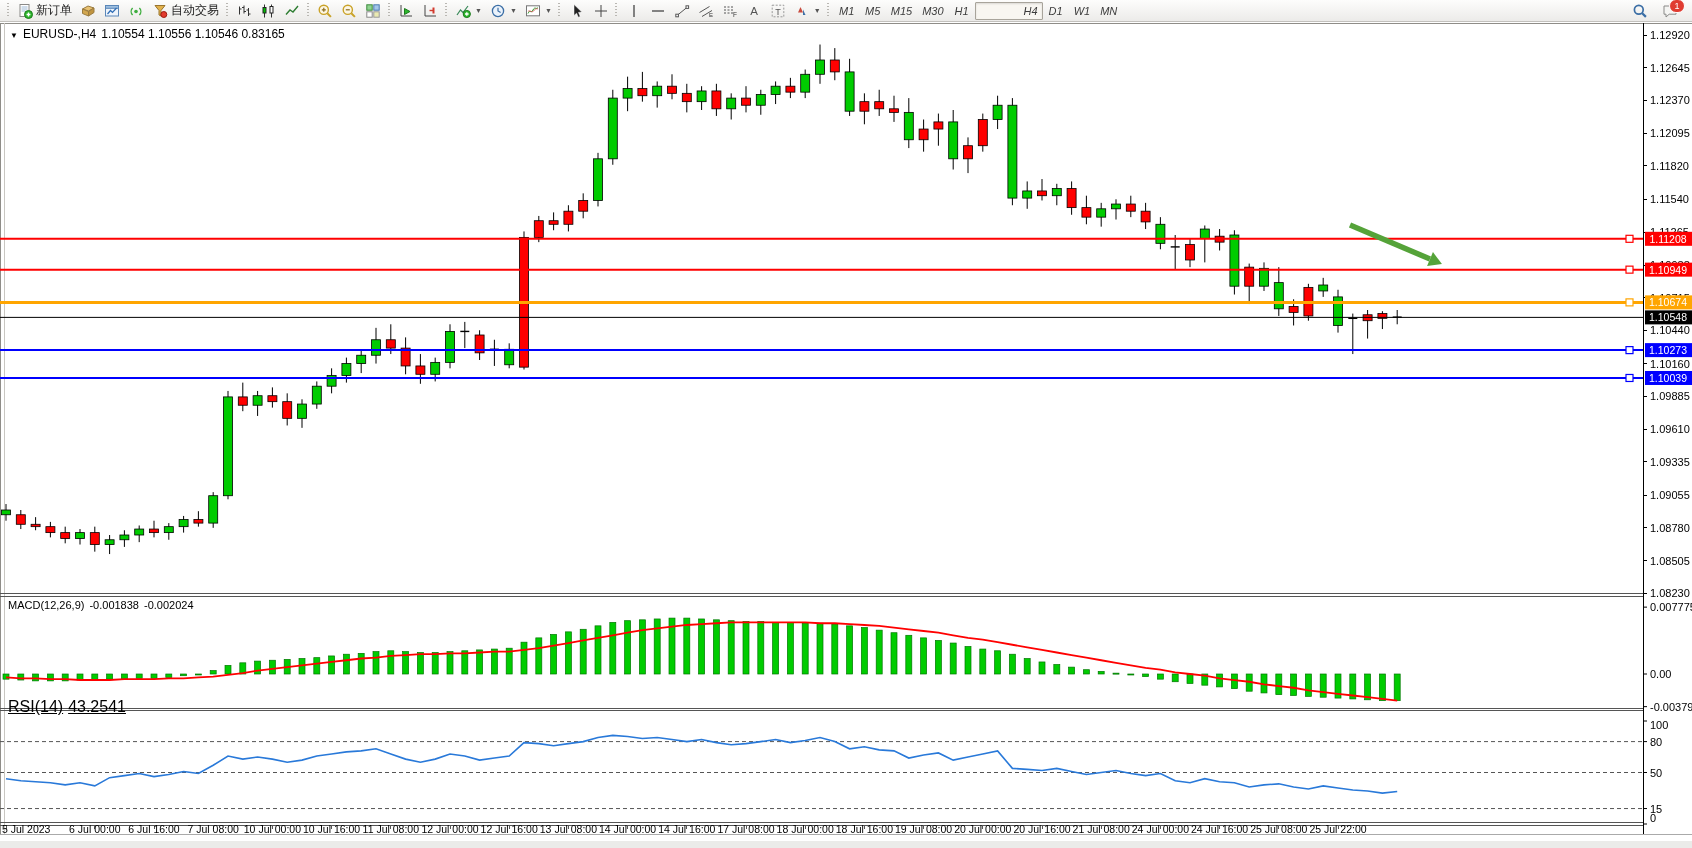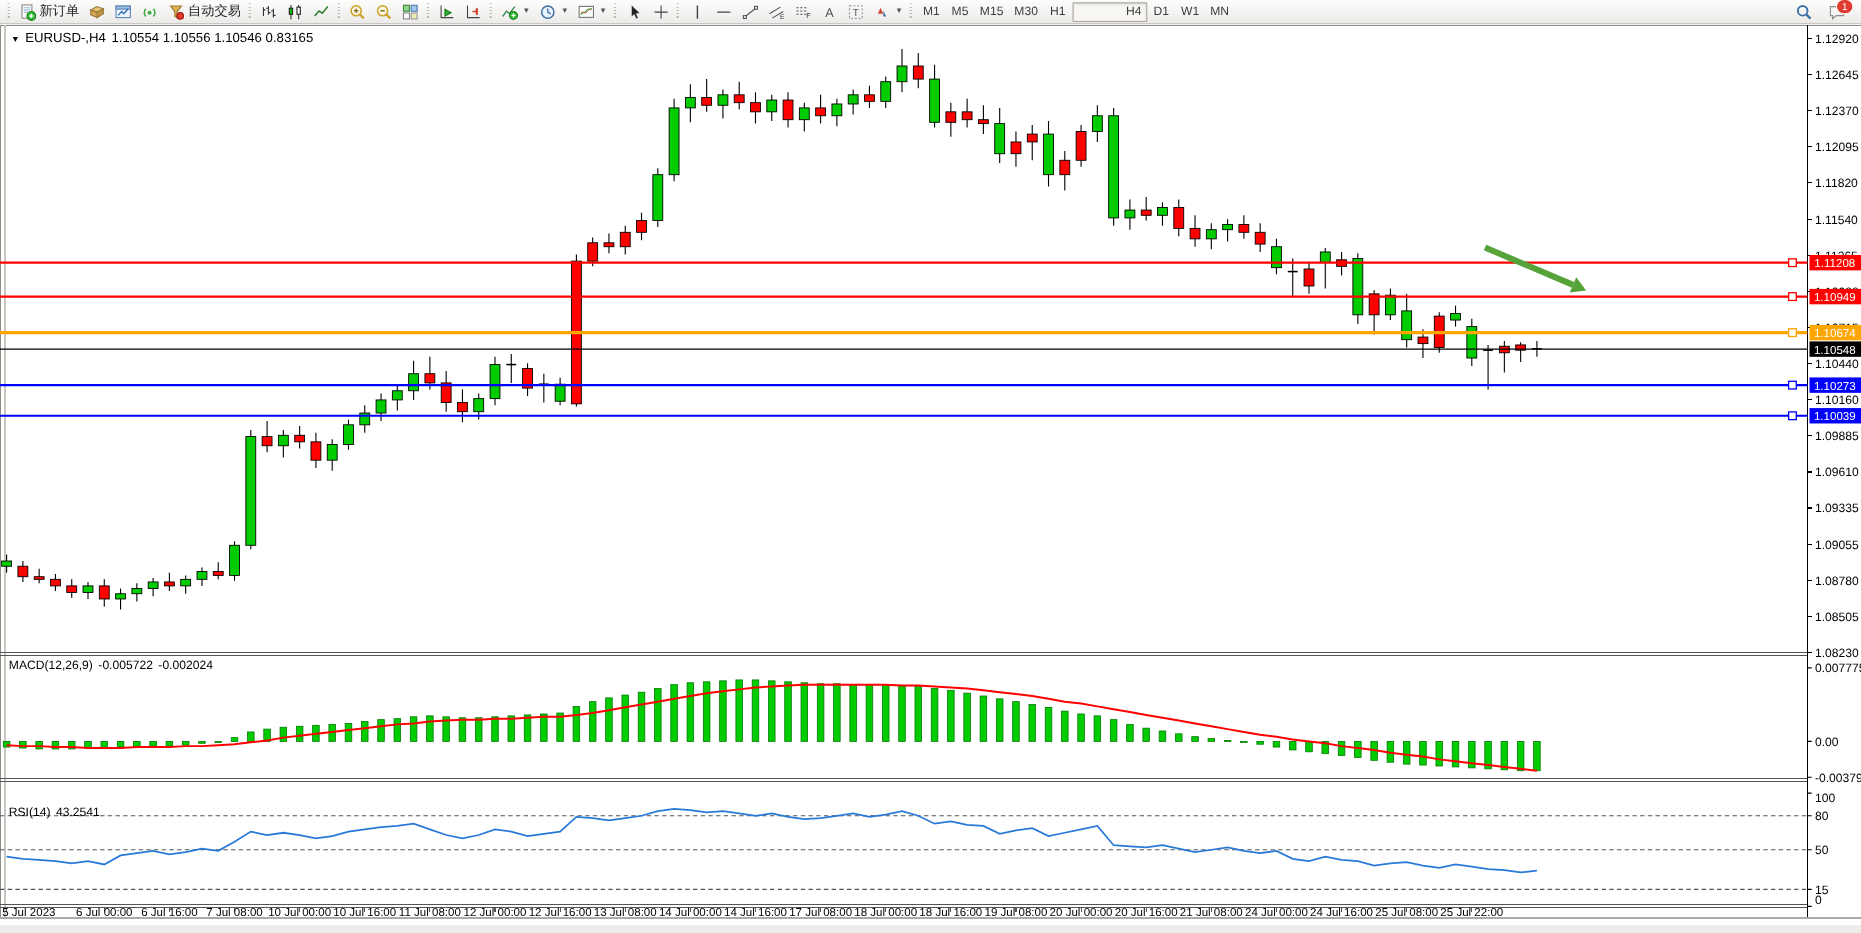--- a/index.html
+++ b/index.html
@@ -10,33 +10,33 @@
     display:flex;align-items:center;padding:0 4px;z-index:5;}
   .grip{width:3px;height:15px;margin:0 4px 0 2px;
     background-image:repeating-linear-gradient(#b9b7b2 0 1px,transparent 1px 3px);
     background-size:2px 100%;background-repeat:no-repeat;background-position:center;}
   .tb-btn{display:flex;align-items:center;gap:3px;height:19px;padding:0 3px;
     border:1px solid transparent;border-radius:2px;background:transparent;cursor:default;
     font-size:12px;color:#222;white-space:nowrap;}
   .tb-btn svg{display:block;}
   .caret{font-size:7px;color:#555;margin-left:1px;}
   .tf-btn{height:18px;min-width:26px;text-align:center;font-size:11px;color:#3c3c3c;
-    border:1px solid transparent;padding:0 4px;background:transparent;border-radius:1px;}
+    border:1px solid transparent;padding:0 4px;background:transparent;border-radius:1px;font-style:italic;}
   .tf-btn.active{background:#f8f6f1;border:1px solid #a8a49b;box-shadow:inset 0 1px 2px rgba(0,0,0,.12);padding-left:48px;}
   .tb-right{margin-left:auto;display:flex;align-items:center;gap:6px;padding-right:6px;}
   .chat-wrap{position:relative;}
   .badge{position:absolute;top:-4px;right:-7px;background:#e03c31;color:#fff;font-size:9px;
     min-width:12px;height:12px;line-height:12px;border-radius:7px;text-align:center;
     border:1px solid #fff;padding:0 1px;}
   
   .chart-window{position:absolute;left:0;top:22px;width:1692px;height:826px;background:#fff;}
   .overlay-label{position:absolute;font-size:12px;color:#000;z-index:4;display:flex;gap:5px;align-items:baseline;}
   #chart-title{left:10px;top:5px;}
   #macd-label{left:8px;top:577px;font-size:11px;}
-  #rsi-label{left:8px;top:711px;font-size:11px;}
+  #rsi-label{left:8px;top:676px;font-size:16px;text-decoration:underline;}
   .bottom-strip{position:absolute;left:0;bottom:0;width:100%;height:7px;background:#ebebe9;border-top:1px solid #d4d2cе;}
   svg text{font-family:"Liberation Sans","DejaVu Sans",sans-serif;}
 </style>
 </head>
 <body>
 
 <div class="toolbar" id="toolbar">
     <div class="grip"></div>
     <button class="tb-btn">
       <svg width="16" height="16" viewBox="0 0 16 16">
@@ -242,21 +242,21 @@
   </div>
 
 <div class="chart-window">
   <div class="overlay-label" id="chart-title">
     <span style="font-size:8px;">▼</span>
     <span>EURUSD-,H4</span>
     <span>1.10554 1.10556 1.10546 0.83165</span>
   </div>
   <div class="overlay-label" id="macd-label">
     <span>MACD(12,26,9)</span>
-    <span>-0.005722</span>
+    <span>-0.001838</span>
     <span>-0.002024</span>
   </div>
   <div class="overlay-label" id="rsi-label">
     <span>RSI(14)</span>
     <span>43.2541</span>
   </div>
   <svg id="chart-svg" width="1692" height="826">
       <line x1="0" y1="1" x2="1692" y2="1" stroke="#8f8d88" shape-rendering="crispEdges"></line>
       <line x1="0.5" y1="1" x2="0.5" y2="812" stroke="#8f8d88" shape-rendering="crispEdges"></line>
       <line x1="4.5" y1="1" x2="4.5" y2="812" stroke="#c9c7c2" shape-rendering="crispEdges"></line>

